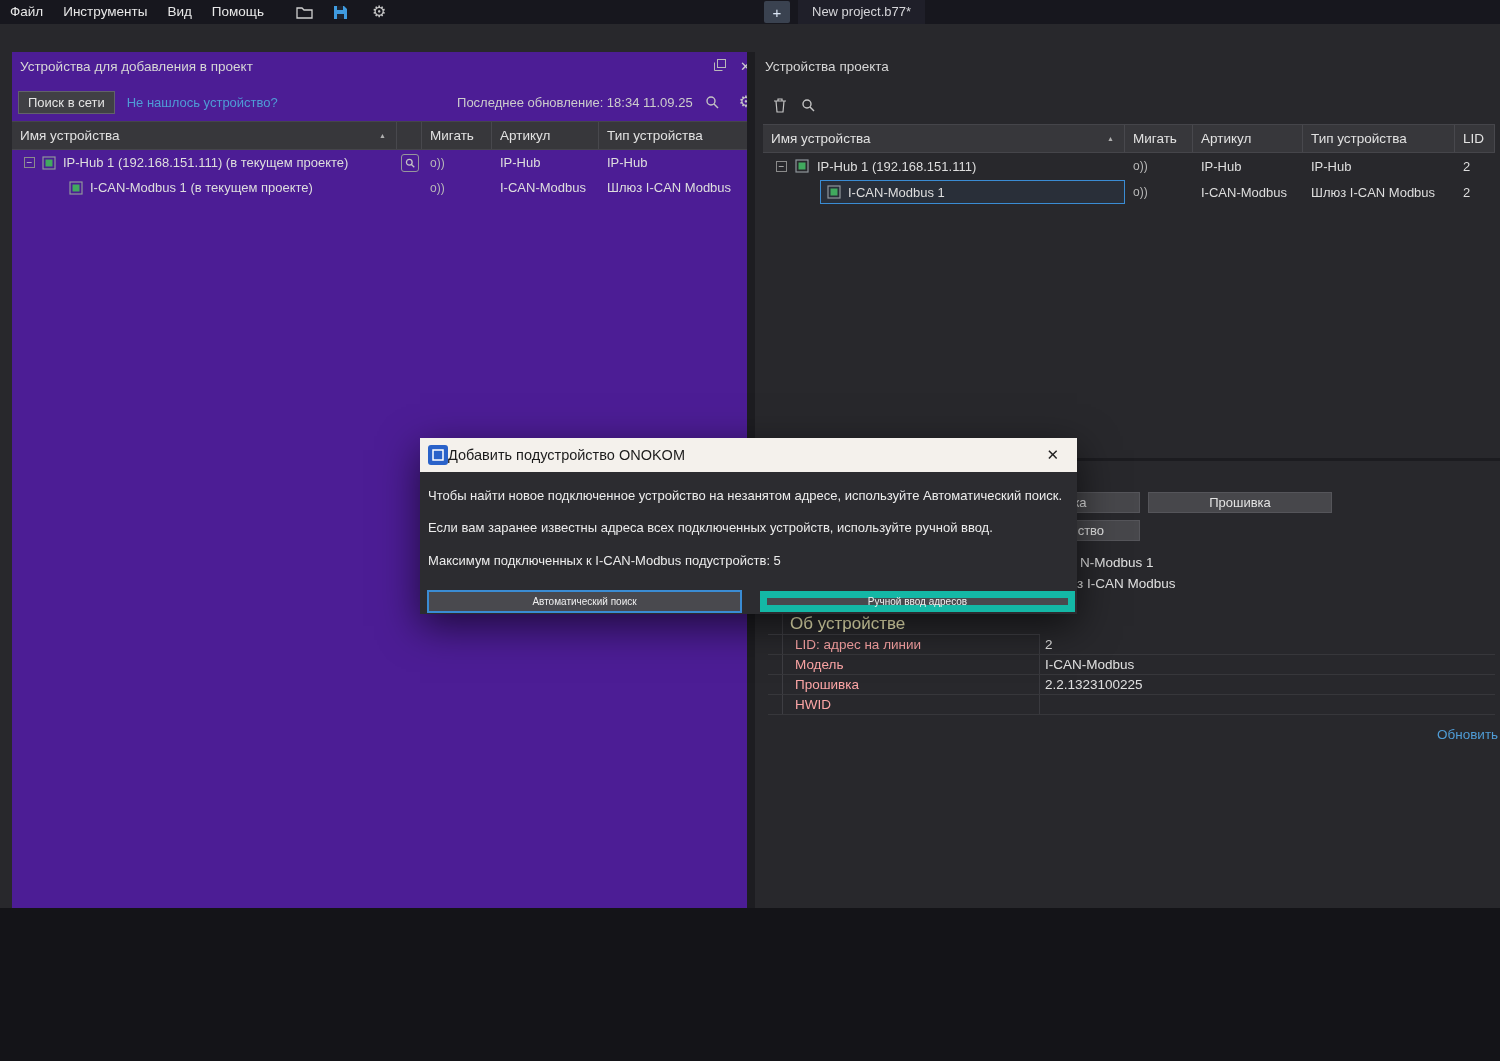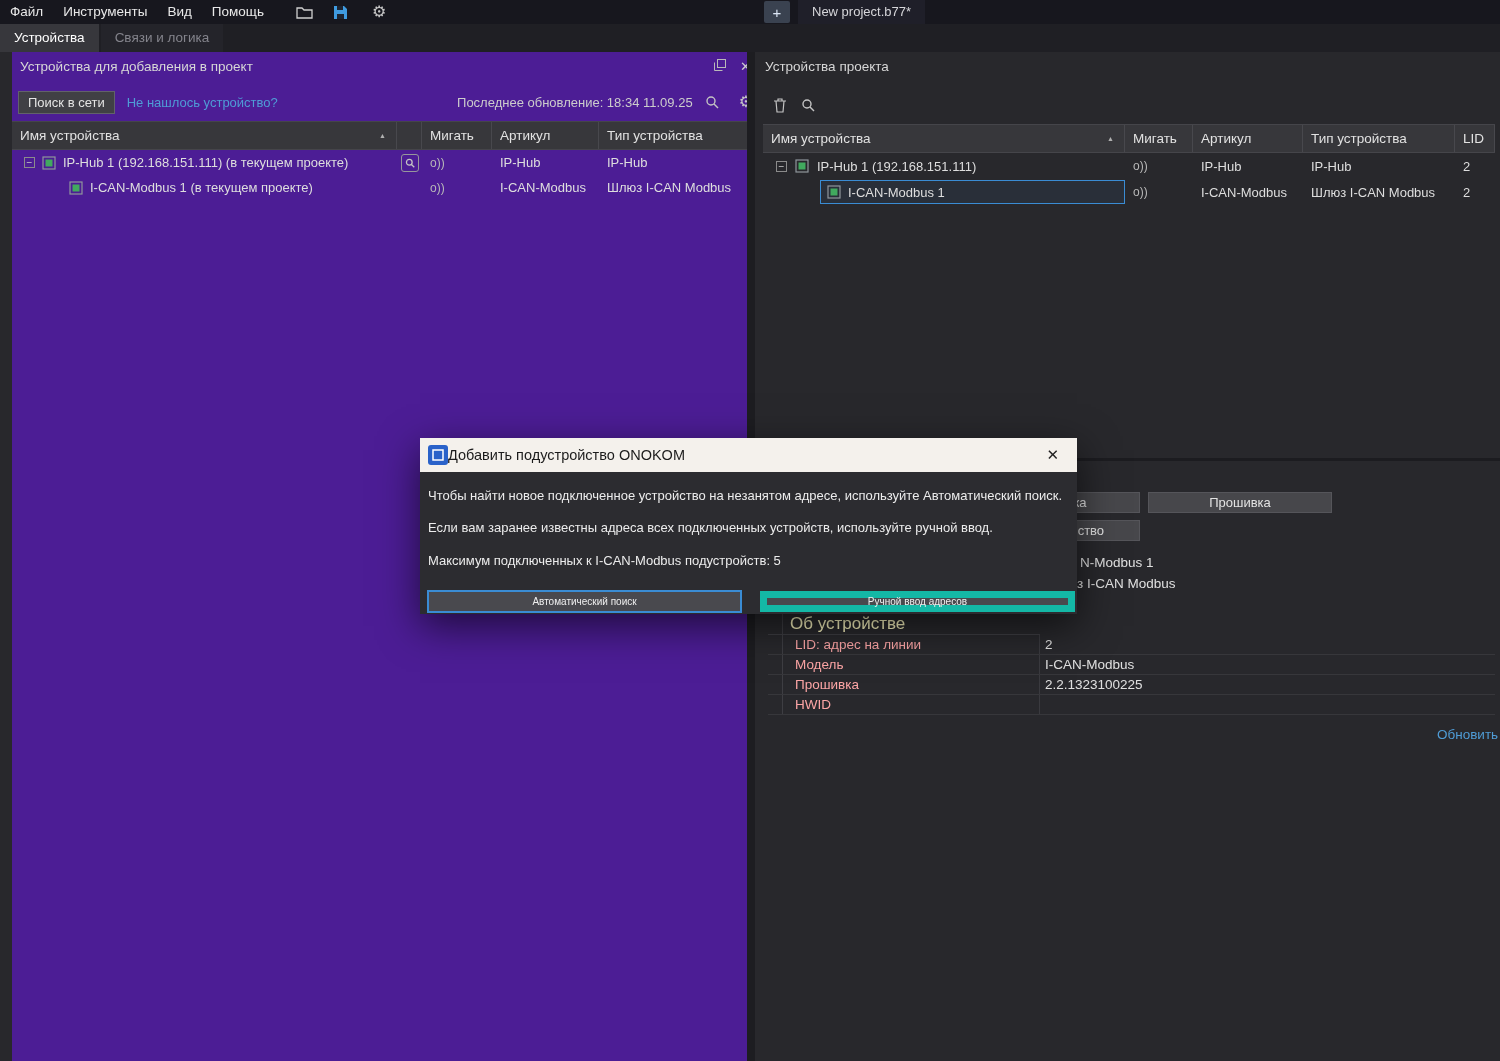--- a/index.html
+++ b/index.html
@@ -1,18 +1,18 @@
 <!DOCTYPE html>
 <html><head>
 <meta charset="utf-8">
 <style>
   *{margin:0;padding:0;box-sizing:border-box}
   html,body{background:#141418}
   body{font-family:"Liberation Sans",sans-serif}
-  #app{position:relative;width:1500px;height:1061px;background:#28282c;overflow:hidden;color:#dedede;font-size:13px}
+  #app{position:relative;width:1500px;height:908px;background:#28282c;overflow:hidden;color:#dedede;font-size:13px}
   [data-interactable="true"]{cursor:pointer}
 
   
   #menubar{position:absolute;left:0;top:0;width:1500px;height:24px;background:#17171e;display:flex;align-items:center}
   .menu-item{padding:0 10px;font-size:13.5px;color:#e8e8e8;line-height:24px}
   .mb-icon{display:inline-flex;align-items:center;justify-content:center}
   .gear-glyph{font-size:16px;color:#c6c6c6;line-height:1}
   #newtab-btn{margin-left:auto;width:26px;height:22px;background:#3a4250;border-radius:2px;color:#dce6f5;display:flex;align-items:center;justify-content:center;font-size:15px}
   #project-tab{height:24px;line-height:24px;padding:0 14px;background:#1f1f29;color:#d6d6da;font-size:13px;margin-left:8px;margin-right:575px;white-space:nowrap}
 
@@ -101,24 +101,20 @@
           <path d="M1 1h10l3 3v10H1z" fill="#3f9be0"></path>
           <rect x="4" y="9" width="7" height="5" fill="#1d2430"></rect>
           <rect x="4" y="1" width="6" height="4" fill="#1d2430"></rect>
         </svg>
     </span>
     <span class="mb-icon gear-glyph" style="margin-left:24px" data-interactable="true">⚙</span>
     <div id="newtab-btn" data-interactable="true">+</div>
     <div id="project-tab" data-interactable="true">New project.b77*</div>
   </div>
 
-  <div id="tabbar" data-interactable="false">
-    <div class="tab active" data-interactable="true">Устройства</div>
-    <div class="tab" data-interactable="true">Связи и логика</div>
-  </div>
 
   <div id="left-panel" data-interactable="false">
     <div class="panel-header" data-interactable="false">
       <span data-interactable="false">Устройства для добавления в проект</span>
       <span class="ph-icons">
         <span data-interactable="true">
           <svg width="12" height="12" viewBox="0 0 12 12">
               <rect x="3.5" y="0.5" width="8" height="8" fill="none" stroke="#b9b9b9"></rect>
               <path d="M0.5 3.5v8h8" fill="none" stroke="#b9b9b9"></path>
             </svg>

